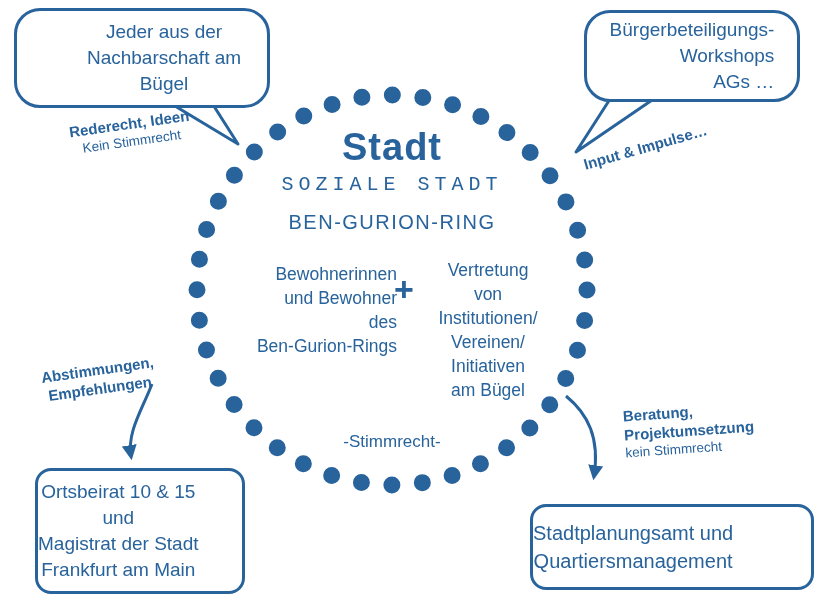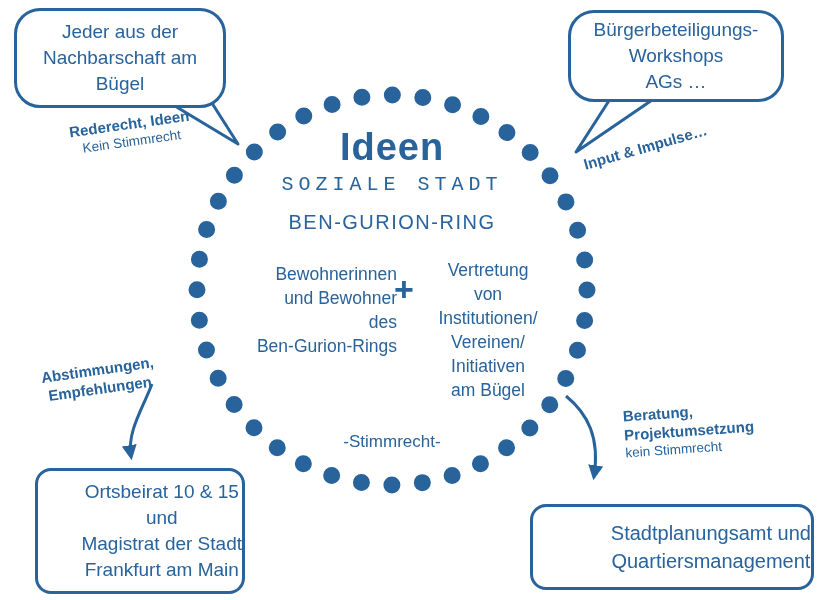--- a/index.html
+++ b/index.html
@@ -29,21 +29,21 @@
     line-height: 26px;
     z-index: 3;
   }
   .box {
     position: absolute;
     background: #ffffff;
     border: 3px solid #28639c;
     border-radius: 16px;
     display: flex;
     align-items: center;
-    justify-content: flex-end;
+    justify-content: flex-start;
     text-align: center;
     font-size: 19px;
     line-height: 26px;
     z-index: 3;
   }
 
   .center-col { text-align: center; }
   .title { font-weight: bold; font-size: 38px; letter-spacing: 1px; }
   .sub1 { font-size: 20px; letter-spacing: 5px; margin-top: 4px; font-family: Liberation Mono, monospace; }
   .sub2 { font-size: 20px; letter-spacing: 1.5px; margin-top: 15px; }
@@ -73,48 +73,48 @@
     <polygon points="165,100 210,100 238,144" fill="#ffffff" stroke="#28639c" stroke-width="3" stroke-linejoin="round"></polygon>
 
     <polygon points="612,96 658,96 576,152" fill="#ffffff" stroke="#28639c" stroke-width="3" stroke-linejoin="round"></polygon>
 
     <path d="M 152,384 C 142,410 127,432 131,456" fill="none" stroke="#28639c" stroke-width="3" marker-end="url(#arrowhead)"></path>
 
     <path d="M 566,396 C 588,414 600,438 594,476" fill="none" stroke="#28639c" stroke-width="3" marker-end="url(#arrowhead)"></path>
   </svg>
 
   <div class="abs center-col" style="left:232px; top:126px; width:320px;">
-    <div class="title">Ideen</div>
+    <div class="title">Stadt</div>
     <div class="sub1">SOZIALE STADT</div>
     <div class="sub2">BEN-GURION-RING</div>
   </div>
 
   <div class="abs member preline" style="left:212px; top:262px; width:185px;text-align:right;">Bewohnerinnen
 und Bewohner
 des
 Ben-Gurion-Rings</div>
 
   <div class="abs plus" style="left:386px; top:270px; width:36px;">+</div>
 
   <div class="abs note" style="left:292px; top:432px; width:200px;">-Stimmrecht-</div>
 
   <div class="abs member preline" style="left:398px; top:258px; width:180px;">Vertretung
 von
 Institutionen/
 Vereinen/
 Initiativen
 am Bügel</div>
 
-  <div class="bubble" style="left:14px; top:8px; width:206px; height:94px;">
+  <div class="bubble" style="left:14px; top:8px; width:206px; height:94px;padding-left:44px;">
     <div class="preline">Jeder aus der
 Nachbarschaft am
 Bügel</div>
   </div>
 
-  <div class="bubble" style="left:568px; top:10px; width:210px; height:86px;">
+  <div class="bubble" style="left:584px; top:10px; width:210px; height:86px;text-align:right;">
     <div class="preline">Bürgerbeteiligungs-
 Workshops
 AGs …</div>
   </div>
 
   <div class="box" style="left:35px; top:468px; width:204px; height:120px;">
     <div class="preline">Ortsbeirat 10 &amp; 15
 und
 Magistrat der Stadt
 Frankfurt am Main</div>

